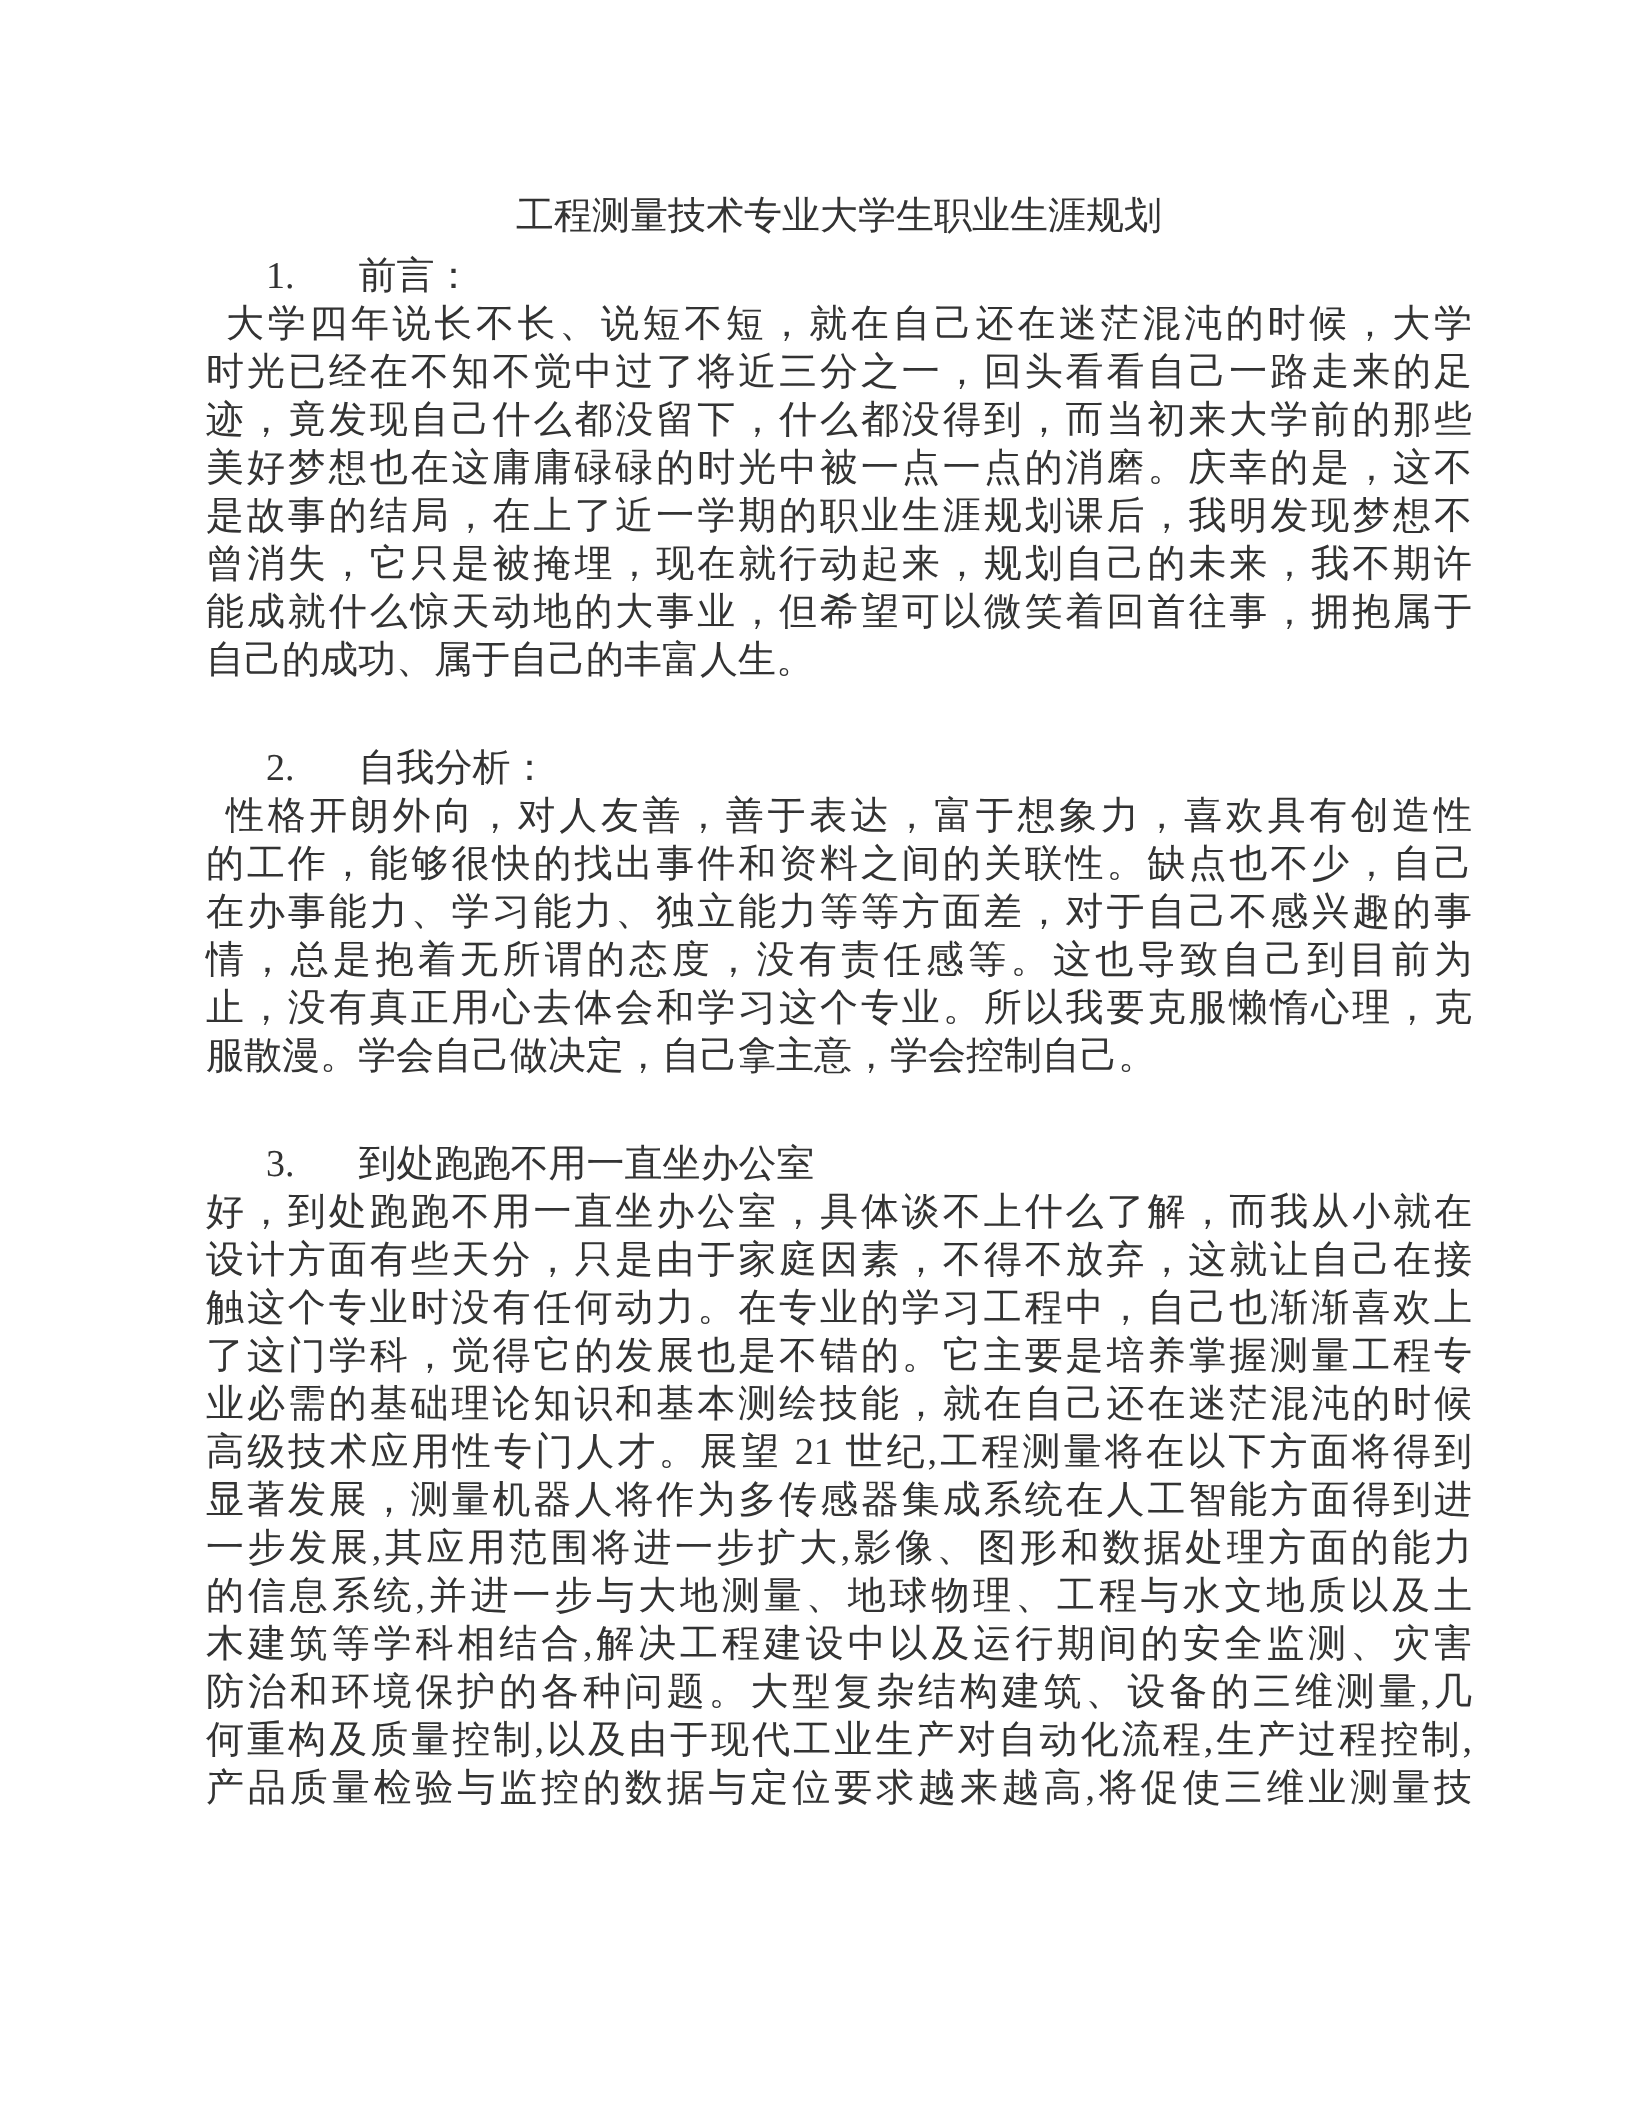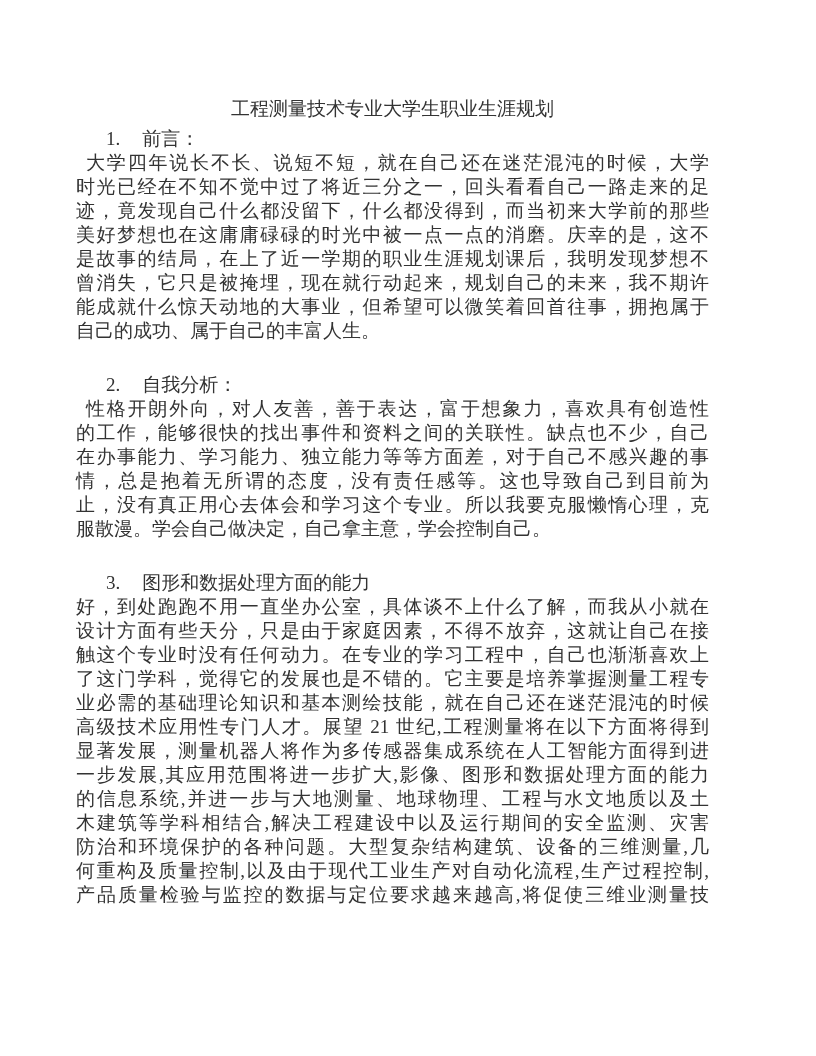--- a/index.html
+++ b/index.html
@@ -11,21 +11,21 @@
     position: relative;
     width: 816px;
     height: 1056px;
     background: #ffffff;
     overflow: hidden;
     font-family: "Liberation Serif", "DejaVu Serif", serif;
     color: #333333;
   }
   .content {
     position: absolute;
-    left: 76px;
+    left: 103px;
     top: 97px;
     width: 633px;
     font-size: 19px;
   }
   .doc-title {
     height: 24px;
     line-height: 24px;
     text-align: center;
     margin-bottom: 6px;
     white-space: nowrap;
@@ -49,21 +49,21 @@
     text-align-last: left;
     padding-left: 30px;
   }
   .heading.gap {
     margin-top: 30px;
   }
   .heading .hnum {
     display: inline-block;
   }
   .heading .htext {
-    margin-left: 22px;
+    margin-left: 32px;
   }
 </style>
 </head>
 <body>
 
 <div class="page">
   <div class="content">
     <div class="doc-title">工程测量技术专业大学生职业生涯规划</div>
     <div id="sections">
         <div class="line heading"><span class="hnum">1.</span><span class="htext">前言：</span></div>
@@ -75,21 +75,21 @@
         <div class="line">曾消失，它只是被掩埋，现在就行动起来，规划自己的未来，我不期许</div>
         <div class="line">能成就什么惊天动地的大事业，但希望可以微笑着回首往事，拥抱属于</div>
         <div class="line short">自己的成功、属于自己的丰富人生。</div>
         <div class="line heading gap"><span class="hnum">2.</span><span class="htext">自我分析：</span></div>
         <div class="line first">性格开朗外向，对人友善，善于表达，富于想象力，喜欢具有创造性</div>
         <div class="line">的工作，能够很快的找出事件和资料之间的关联性。缺点也不少，自己</div>
         <div class="line">在办事能力、学习能力、独立能力等等方面差，对于自己不感兴趣的事</div>
         <div class="line">情，总是抱着无所谓的态度，没有责任感等。这也导致自己到目前为</div>
         <div class="line">止，没有真正用心去体会和学习这个专业。所以我要克服懒惰心理，克</div>
         <div class="line short">服散漫。学会自己做决定，自己拿主意，学会控制自己。</div>
-        <div class="line heading gap"><span class="hnum">3.</span><span class="htext">图形和数据处理方面的能力</span></div>
+        <div class="line heading gap"><span class="hnum">3.</span><span class="htext">到处跑跑不用一直坐办公室</span></div>
         <div class="line">好，到处跑跑不用一直坐办公室，具体谈不上什么了解，而我从小就在</div>
         <div class="line">设计方面有些天分，只是由于家庭因素，不得不放弃，这就让自己在接</div>
         <div class="line">触这个专业时没有任何动力。在专业的学习工程中，自己也渐渐喜欢上</div>
         <div class="line">了这门学科，觉得它的发展也是不错的。它主要是培养掌握测量工程专</div>
         <div class="line">业必需的基础理论知识和基本测绘技能，就在自己还在迷茫混沌的时候</div>
         <div class="line">高级技术应用性专门人才。展望 21 世纪,工程测量将在以下方面将得到</div>
         <div class="line">显著发展，测量机器人将作为多传感器集成系统在人工智能方面得到进</div>
         <div class="line">一步发展,其应用范围将进一步扩大,影像、图形和数据处理方面的能力</div>
         <div class="line">的信息系统,并进一步与大地测量、地球物理、工程与水文地质以及土</div>
         <div class="line">木建筑等学科相结合,解决工程建设中以及运行期间的安全监测、灾害</div>

